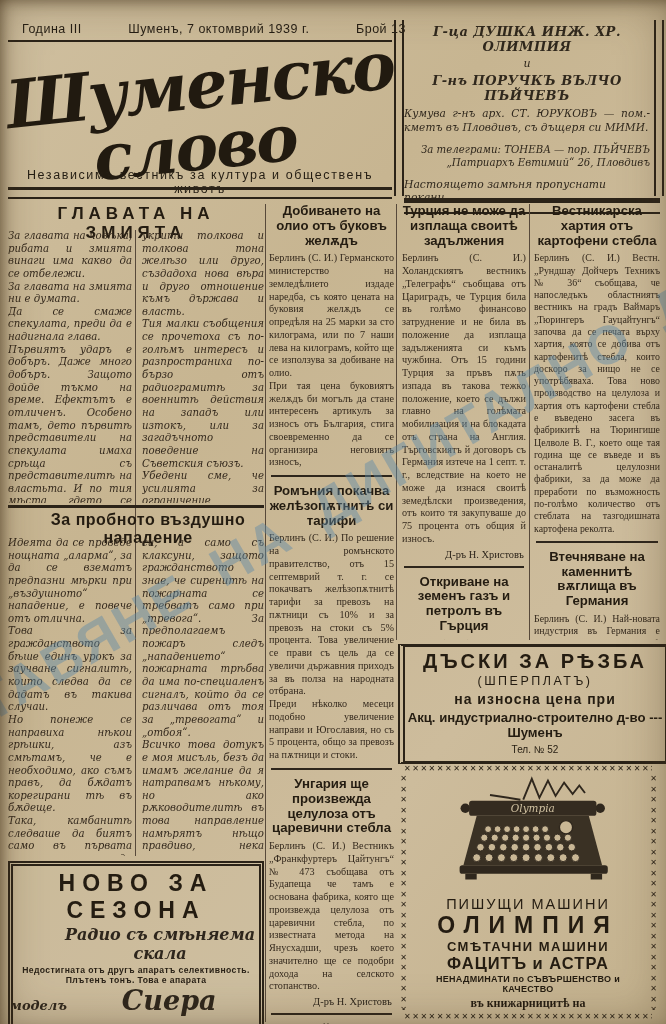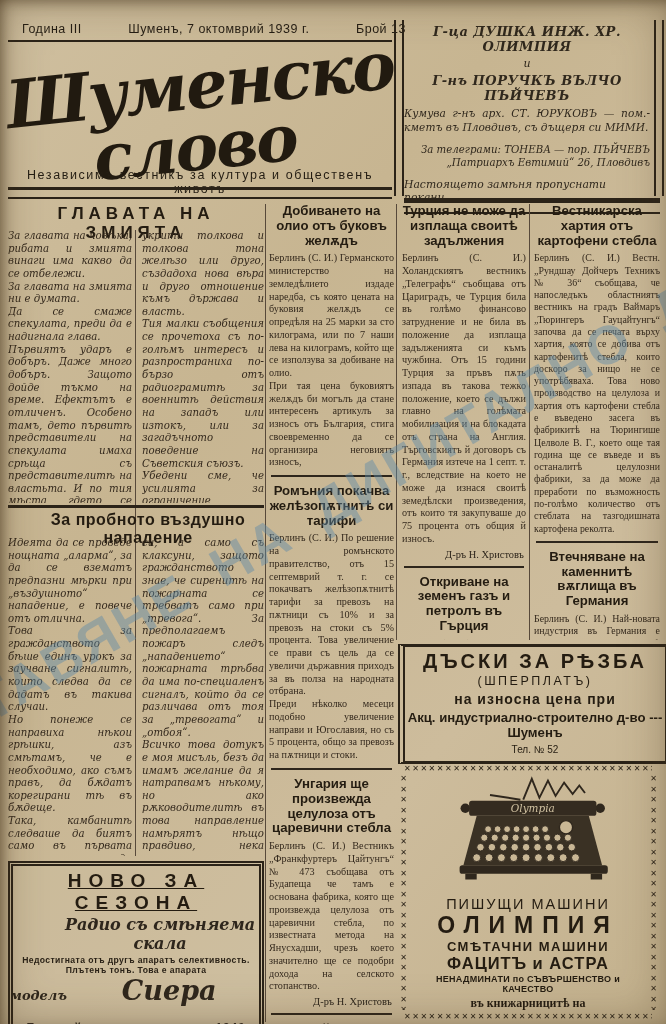--- a/index.html
+++ b/index.html
@@ -46,21 +46,21 @@
     font-style:italic;font-size:10.2px;line-height:1.24;}
   .newscol{overflow:hidden;}
   .news-art .headline{font-size:13.2px;margin:2px 0 4px;}
   .news-body{font-size:10.2px;line-height:1.25;white-space:pre-line;text-align:justify;color:#34291d;}
   .tight .news-body{font-size:9.9px;line-height:1.24;}
   .sig{text-align:right;font-size:10.4px;margin:3px 2px 2px 0;color:#2e261c;}
   .divider{height:2px;background:#2e261c;margin:6px 2px 7px;}
   
   .radio-ad{left:8px;top:861px;width:246px;height:155px;border:5px double #2b2318;background:rgba(209,195,166,.25);
     text-align:center;overflow:hidden;padding-top:4px;}
-  .radio-ad .rt{font-family:"Liberation Sans","DejaVu Sans",sans-serif;font-weight:bold;font-size:19px;letter-spacing:7px;color:#241c11;text-decoration:underline;}
+  .radio-ad .rt{font-family:"Liberation Sans","DejaVu Sans",sans-serif;font-weight:bold;font-size:23px;letter-spacing:7px;color:#241c11;}
   .radio-ad .script{font-family:"DejaVu Serif",serif;font-style:italic;font-weight:bold;margin-left:48px;}
   .radio-ad .r1{font-size:16px;margin-top:1px;}
   .radio-ad .small{font-family:"Liberation Sans","DejaVu Sans",sans-serif;font-weight:bold;font-size:8.6px;letter-spacing:.4px;margin-top:2px;color:#2a2217;}
   .radio-ad .modelrow{display:flex;justify-content:center;align-items:baseline;gap:7px;margin:2px 0 1px;}
   .radio-ad .mp{font-size:13px;} .radio-ad .mn{font-size:27px;line-height:1;} .radio-ad .my{font-size:14px;}
   .radio-ad .r4{font-family:"Liberation Sans","DejaVu Sans",sans-serif;font-weight:bold;font-size:12px;letter-spacing:.8px;margin-top:2px;}
   .wood-ad{left:398px;top:644px;width:260px;height:111px;border-left:7px double #2b2318;border-right:7px double #2b2318;
     border-top:3px solid #2b2318;border-bottom:3px solid #2b2318;text-align:center;overflow:hidden;padding-top:3px;
     font-family:"Liberation Sans","DejaVu Sans",sans-serif;color:#241c11;}
   .wood-ad .w1{font-weight:bold;font-size:20px;letter-spacing:3px;}

